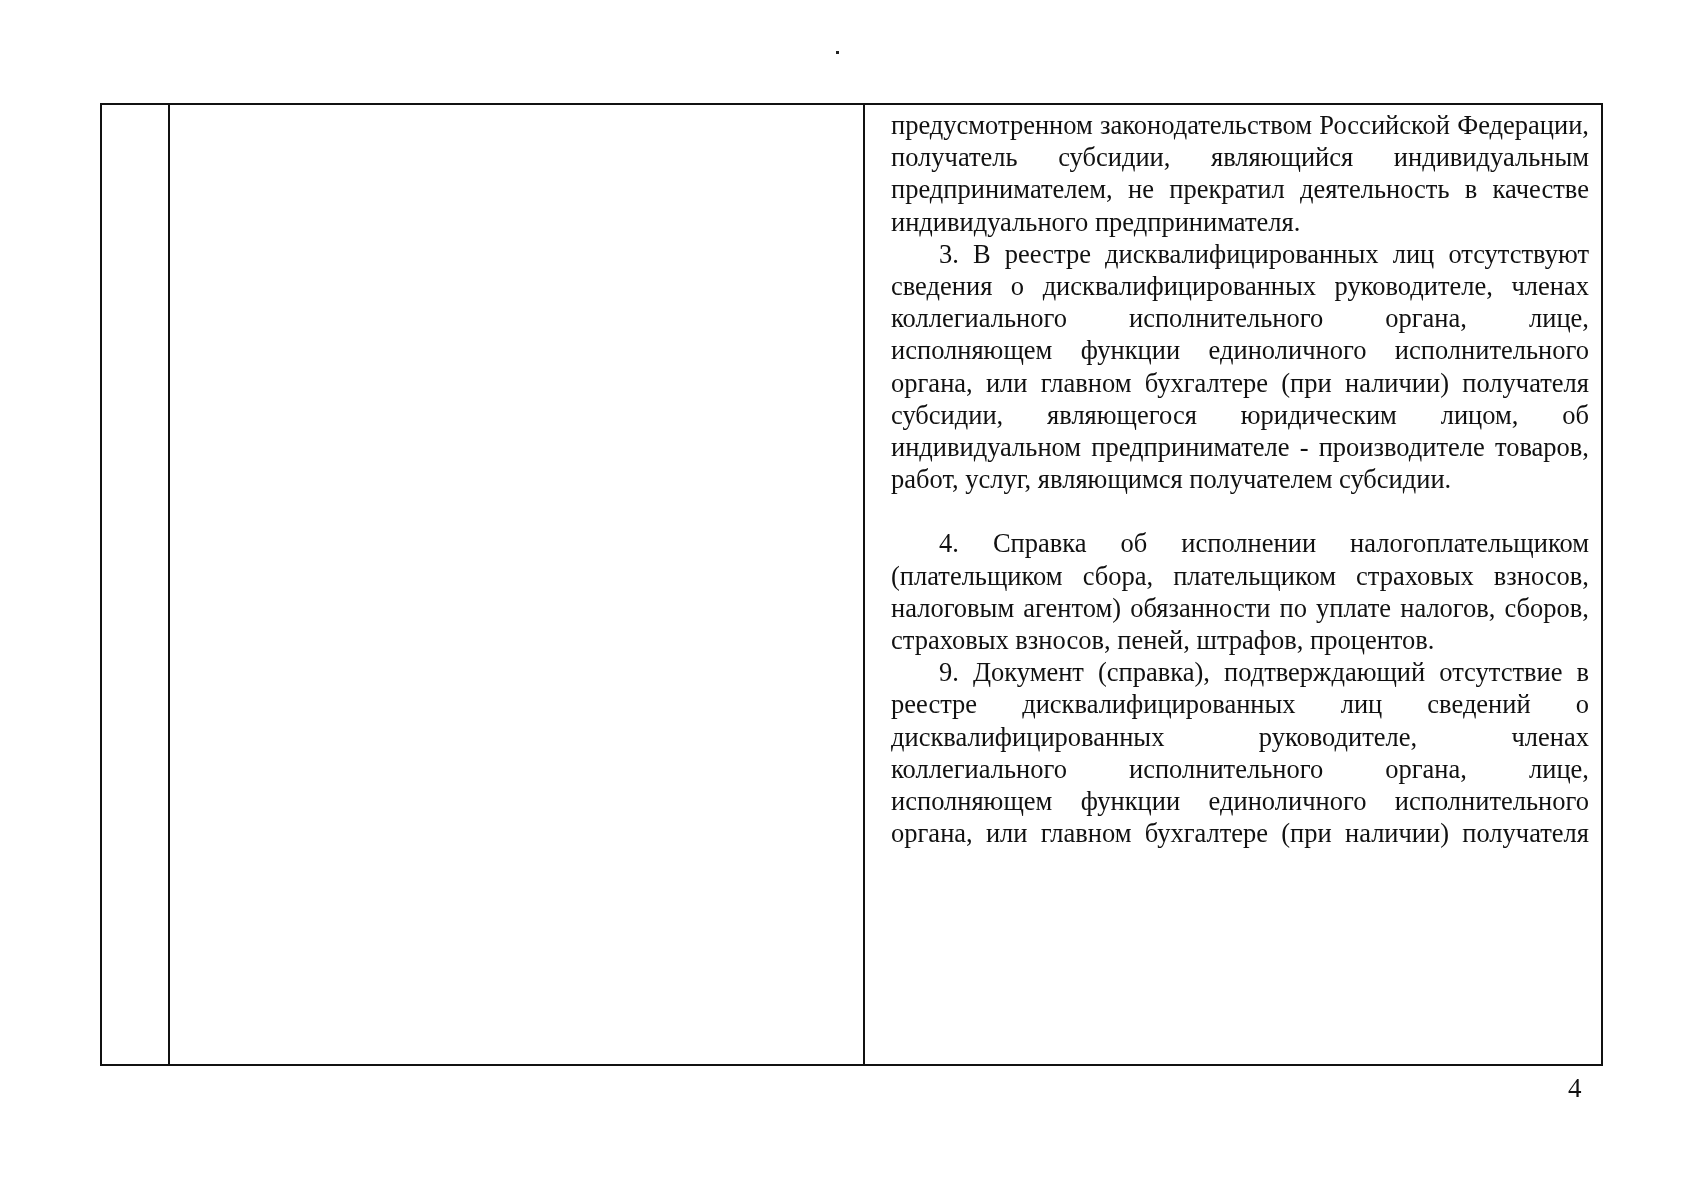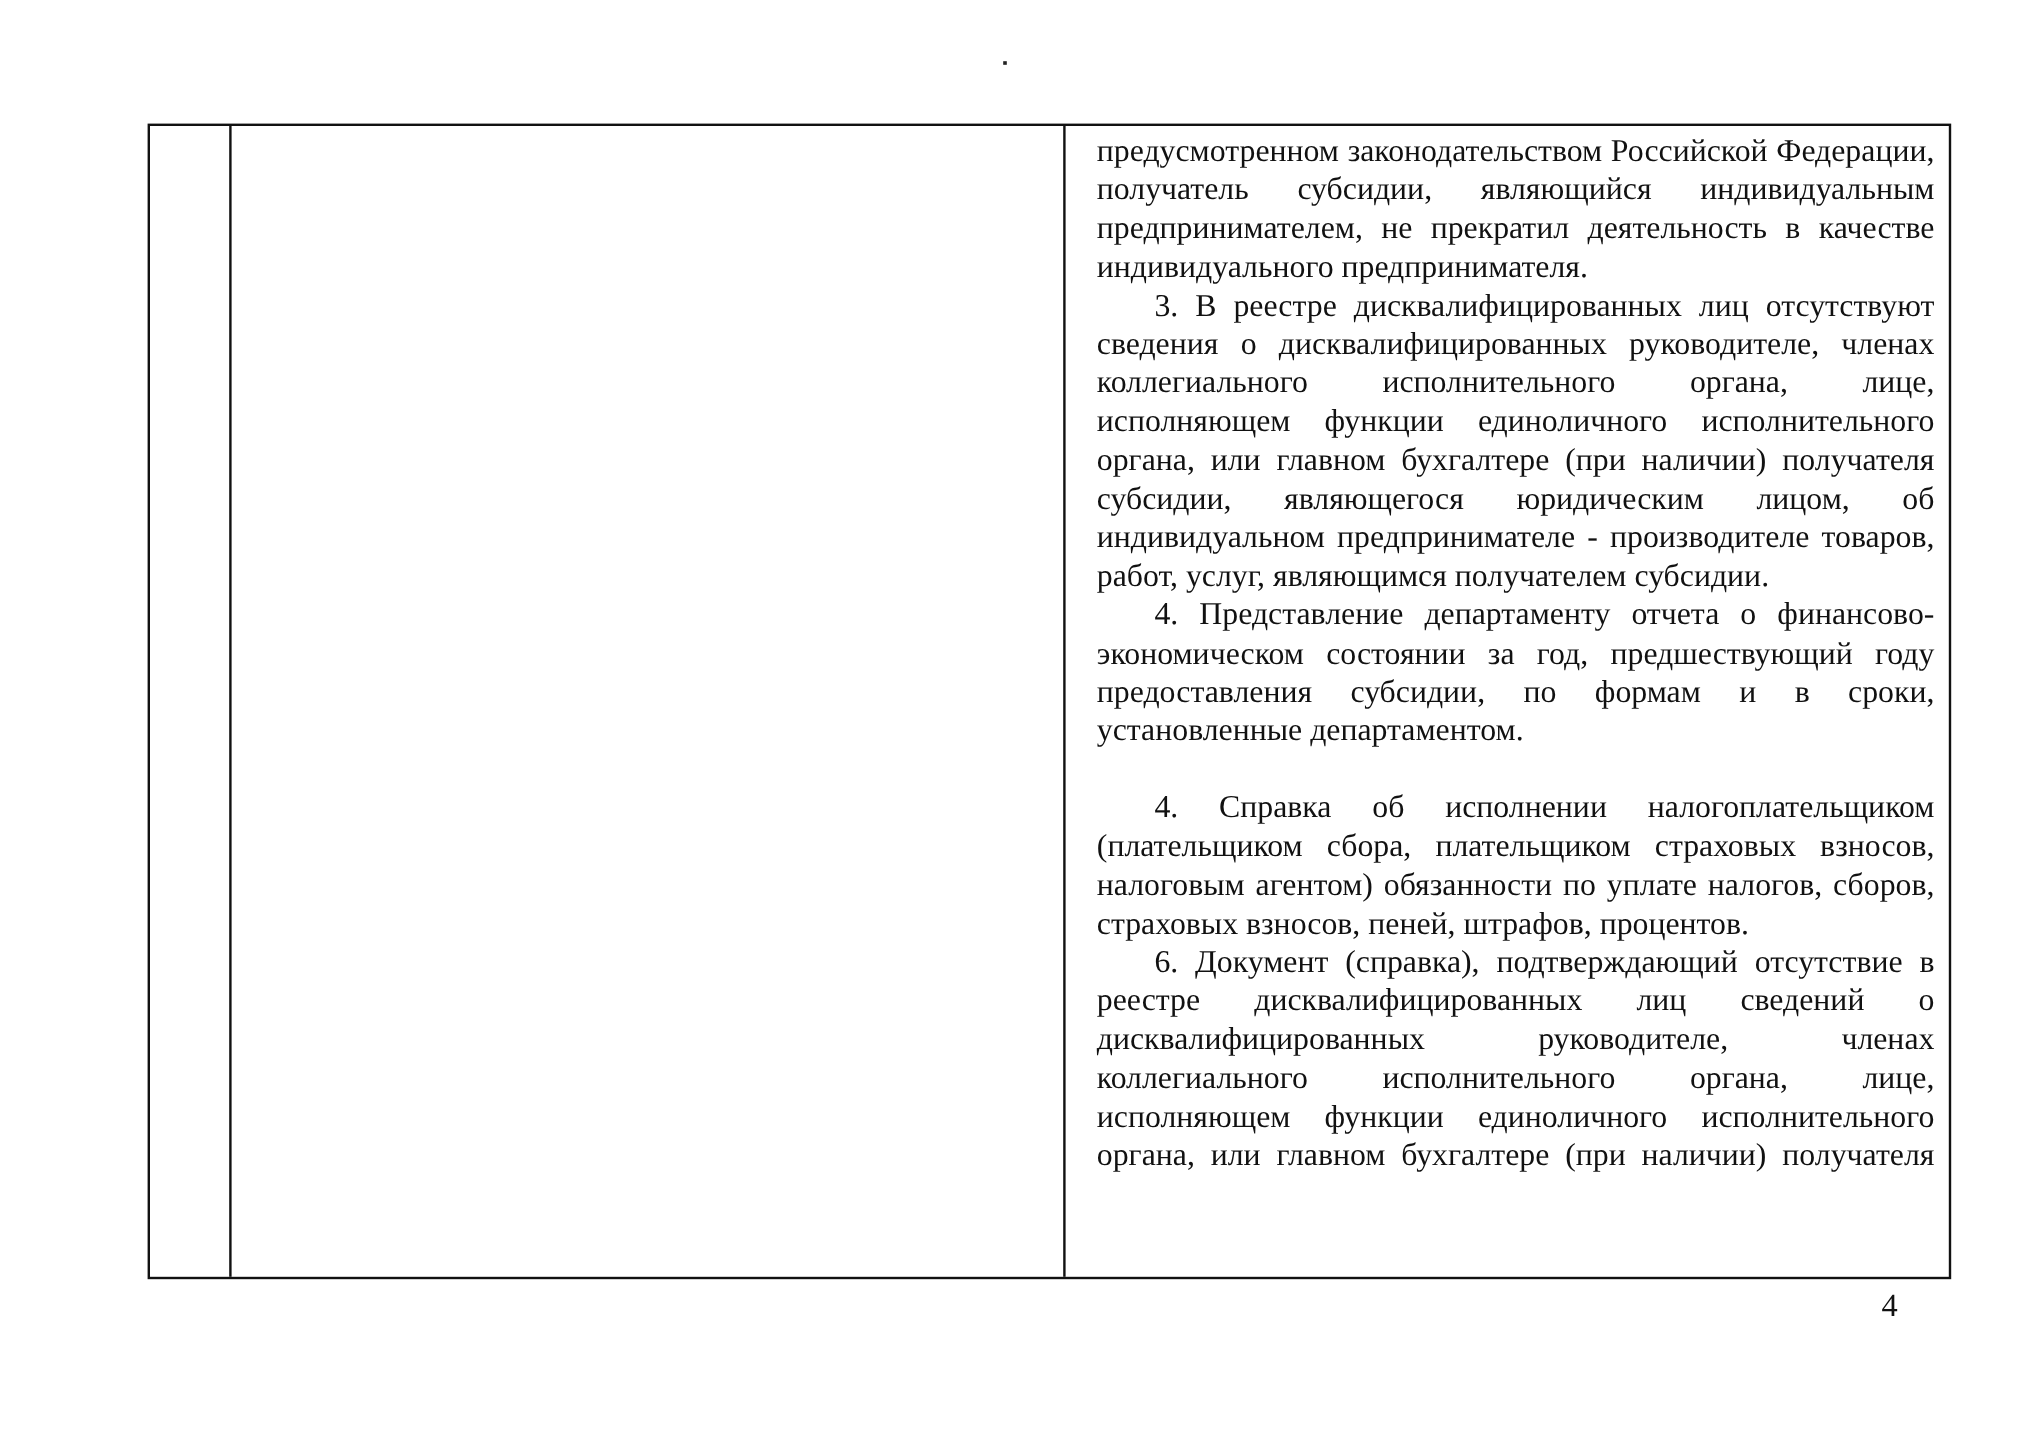--- a/index.html
+++ b/index.html
@@ -1,19 +1,19 @@
 <!DOCTYPE html>
 <html><head>
   <meta charset="utf-8">
   <style>
     html, body { margin: 0; padding: 0; background: #ffffff; }
     body { width: 1687px; height: 1200px; position: relative; overflow: hidden;
            font-family: "Liberation Serif", "DejaVu Serif", serif; color: #111; }
     .dot { position: absolute; left: 836px; top: 51px; width: 3px; height: 3px; background: #222; }
-    .table { position: absolute; left: 123px; top: 103px; width: 1503px; height: 963px;
+    .table { position: absolute; left: 100px; top: 103px; width: 1503px; height: 963px;
              border: 2px solid #111; box-sizing: border-box; }
     .vline { position: absolute; top: 0; bottom: 0; width: 0; border-left: 2px solid #111; }
     .col3 { position: absolute; left: 779px; top: 0; right: 0; bottom: 0;
             padding: 4px 12px 0 10px; box-sizing: border-box; overflow: hidden; }
     .para { font-size: 26.5px; line-height: 32.2px; text-align: justify; margin: 0;
             text-align-last: auto; hyphens: none; }
     .para.indent { text-indent: 48px; }
     .para.last-left { text-align-last: left; }
     .gap { height: 32px; }
     .page-number { position: absolute; left: 1568px; top: 1073px; font-size: 27px; }
@@ -23,20 +23,19 @@
 
 <div class="dot"></div>
 
 <div class="table">
   <div class="vline" style="left:66px;"></div>
   <div class="vline" style="left:761px;"></div>
 
   <div class="col3">
     <p class="para">предусмотренном законодательством Российской Федерации, получатель субсидии, являющийся индивидуальным предпринимателем, не прекратил деятельность в качестве индивидуального предпринимателя.</p>
     <p class="para indent">3. В реестре дисквалифицированных лиц отсутствуют сведения о дисквалифицированных руководителе, членах коллегиального исполнительного органа, лице, исполняющем функции единоличного исполнительного органа, или главном бухгалтере (при наличии) получателя субсидии, являющегося юридическим лицом, об индивидуальном предпринимателе - производителе товаров, работ, услуг, являющимся получателем субсидии.</p>
-    <p class="para indent">4. Представление департаменту отчета о финансово-экономическом состоянии за год, предшествующий году предоставления субсидии, по формам и в сроки, установленные департаментом.</p>
     <div class="gap"></div>
     <p class="para indent">4. Справка об исполнении налогоплательщиком (плательщиком сбора, плательщиком страховых взносов, налоговым агентом) обязанности по уплате налогов, сборов, страховых взносов, пеней, штрафов, процентов.</p>
-    <p class="para indent last-left" style="text-align-last: justify;">6. Документ (справка), подтверждающий отсутствие в реестре дисквалифицированных лиц сведений о дисквалифицированных руководителе, членах коллегиального исполнительного органа, лице, исполняющем функции единоличного исполнительного органа, или главном бухгалтере (при наличии) получателя</p>
+    <p class="para indent last-left" style="text-align-last: justify;">9. Документ (справка), подтверждающий отсутствие в реестре дисквалифицированных лиц сведений о дисквалифицированных руководителе, членах коллегиального исполнительного органа, лице, исполняющем функции единоличного исполнительного органа, или главном бухгалтере (при наличии) получателя</p>
   </div>
 </div>
 
 <div class="page-number">4</div>
 
 </body></html>

